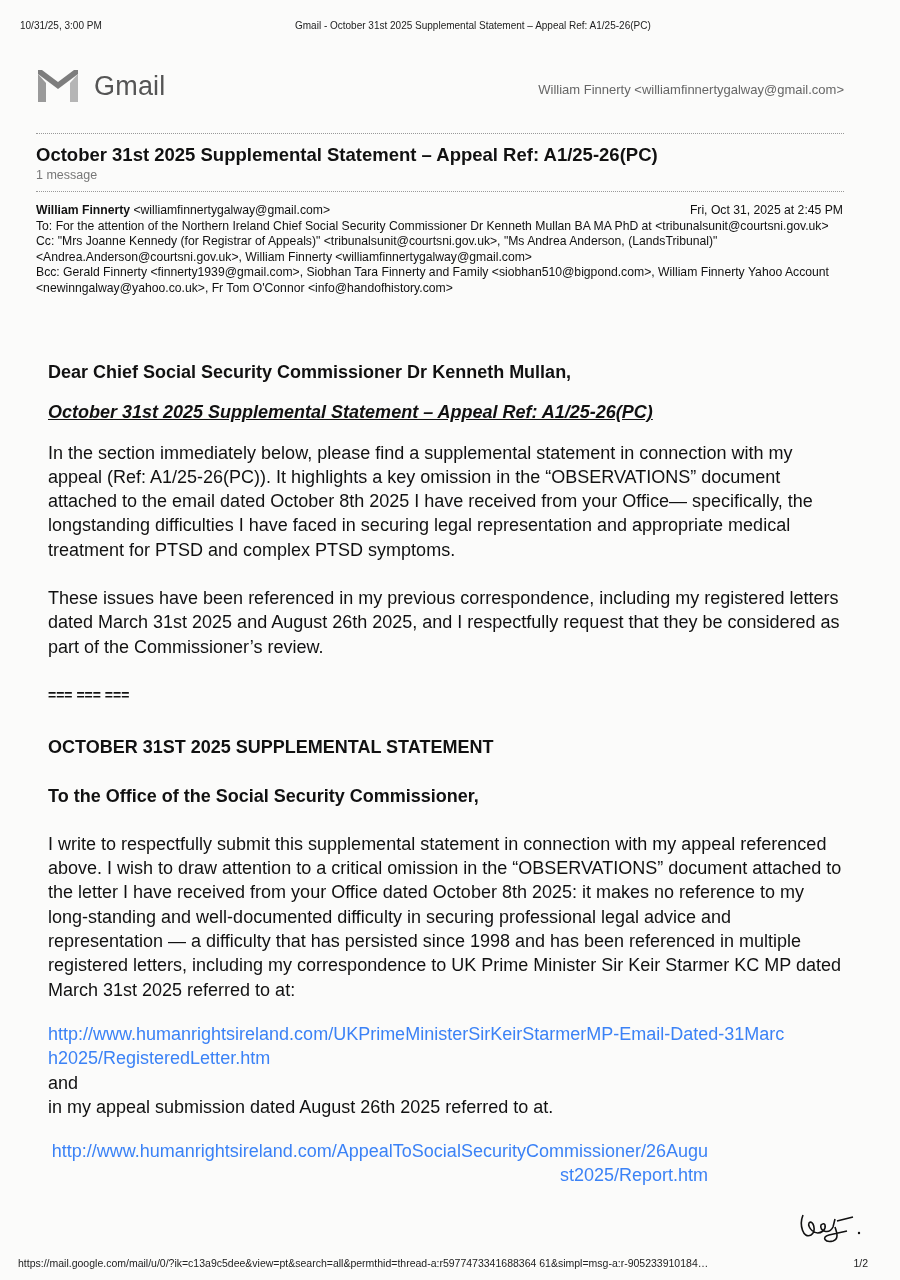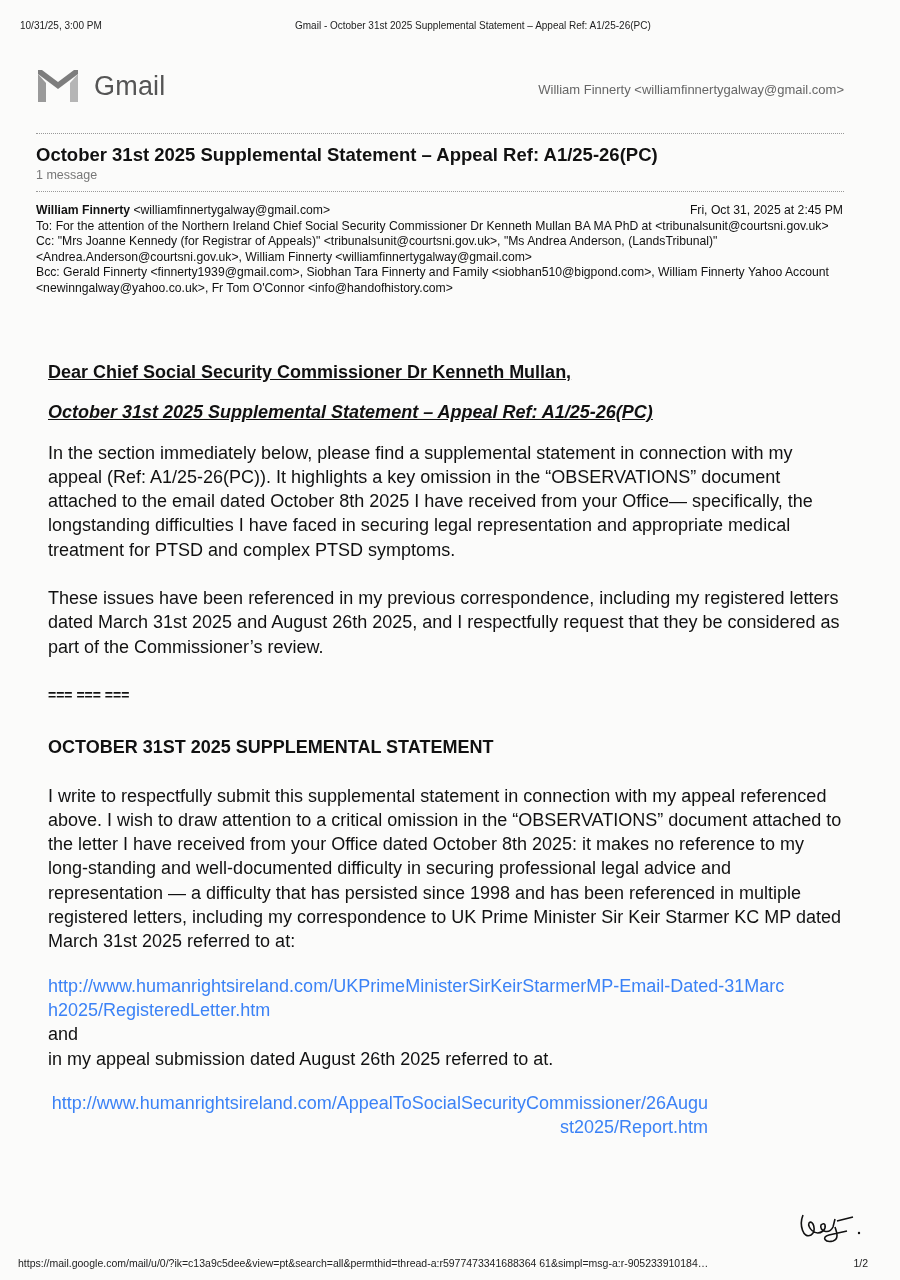--- a/index.html
+++ b/index.html
@@ -39,21 +39,21 @@
     position: absolute; top: 203px; left: 36px; width: 815px;
     font-size: 12.2px; line-height: 15.6px; color: #111;
   }
   .headers .from-name { font-weight: bold; }
   .headers .sent { position: absolute; right: 8px; top: 0; }
   .body {
     position: absolute; top: 360px; left: 48px; width: 800px;
     font-size: 18px; line-height: 24.3px; color: #111;
   }
   .body p { margin: 0; }
-  .salute { font-weight: bold; text-decoration: underline; }
+  .salute { font-weight: bold; }
   .ref { font-weight: bold; font-style: italic; text-decoration: underline; margin-top: 16px !important; }
   .para1 { margin-top: 16px !important; }
   .para2 { margin-top: 24px !important; }
   .sep { margin-top: 24px !important; font-weight: bold; font-size: 14px; letter-spacing: 0; }
   .h-stmt { margin-top: 28px !important; font-weight: bold; }
   .h-to { margin-top: 24px !important; font-weight: bold; }
   .para3 { margin-top: 24px !important; }
   .link { color: #3b82f6; display: block; margin-top: 20px; }
   .signature { position: absolute; top: 1205px; left: 795px; width: 70px; height: 40px; }
   .footer {
@@ -97,20 +97,21 @@
   <div>Bcc: Gerald Finnerty &lt;finnerty1939@gmail.com&gt;, Siobhan Tara Finnerty and Family &lt;siobhan510@bigpond.com&gt;, William Finnerty Yahoo Account &lt;newinngalway@yahoo.co.uk&gt;, Fr Tom O'Connor &lt;info@handofhistory.com&gt;</div>
 </div>
 
 <div class="body">
   <p class="salute">Dear Chief Social Security Commissioner Dr Kenneth Mullan,</p>
   <p class="ref">October 31st 2025 Supplemental Statement – Appeal Ref: A1/25-26(PC)</p>
   <p class="para1">In the section immediately below, please find a supplemental statement in connection with my appeal (Ref: A1/25-26(PC)). It highlights a key omission in the “OBSERVATIONS” document attached to the email dated October 8th 2025 I have received from your Office— specifically, the longstanding difficulties I have faced in securing legal representation and appropriate medical treatment for PTSD and complex PTSD symptoms.</p>
   <p class="para2">These issues have been referenced in my previous correspondence, including my registered letters dated March 31st 2025 and August 26th 2025, and I respectfully request that they be considered as part of the Commissioner’s review.</p>
   <p class="sep">=== === ===</p>
   <p class="h-stmt">OCTOBER 31ST 2025 SUPPLEMENTAL STATEMENT</p>
+  <p class="h-to">To the Office of the Social Security Commissioner,</p>
   <p class="para3">I write to respectfully submit this supplemental statement in connection with my appeal referenced above. I wish to draw attention to a critical omission in the “OBSERVATIONS” document attached to the letter I have received from your Office dated October 8th 2025: it makes no reference to my long-standing and well-documented difficulty in securing professional legal advice and representation — a difficulty that has persisted since 1998 and has been referenced in multiple registered letters, including my correspondence to UK Prime Minister Sir Keir Starmer KC MP dated March 31st 2025 referred to at:</p>
   <a class="link" style="word-break:break-all;width:740px;">http://www.humanrightsireland.com/UKPrimeMinisterSirKeirStarmerMP-Email-Dated-31March2025/RegisteredLetter.htm</a>
   <p>and</p>
   <p>in my appeal submission dated August 26th 2025 referred to at.</p>
   <a class="link" style="word-break:break-all;width:660px;text-align:right;">http://www.humanrightsireland.com/AppealToSocialSecurityCommissioner/26August2025/Report.htm</a>
 </div>
 
 <svg class="signature" viewBox="0 0 70 40">
   <path d="M8 10 C4 20, 8 34, 16 30 C22 26, 18 14, 14 18 C12 22, 20 32, 28 26 C32 22, 30 16, 26 20 C24 26, 34 30, 38 22 L40 14 M40 22 C42 28, 44 34, 38 36 C30 38, 26 32, 34 30 L52 26 M42 16 L58 12" stroke="#111" stroke-width="1.6" fill="none"></path>
   <circle cx="64" cy="28" r="1.2" fill="#111"></circle>

